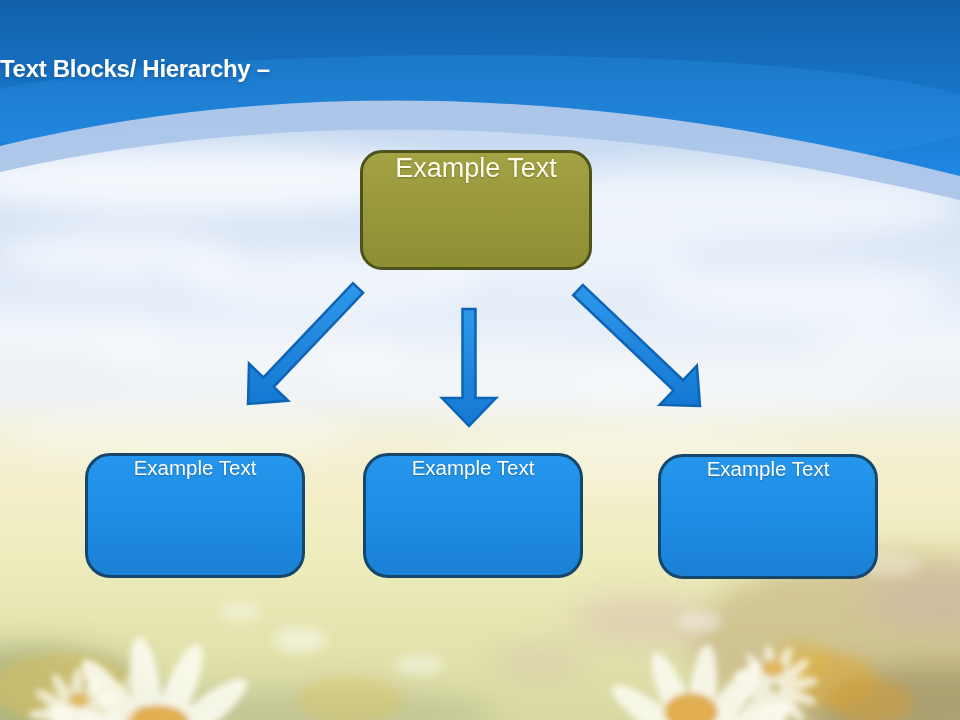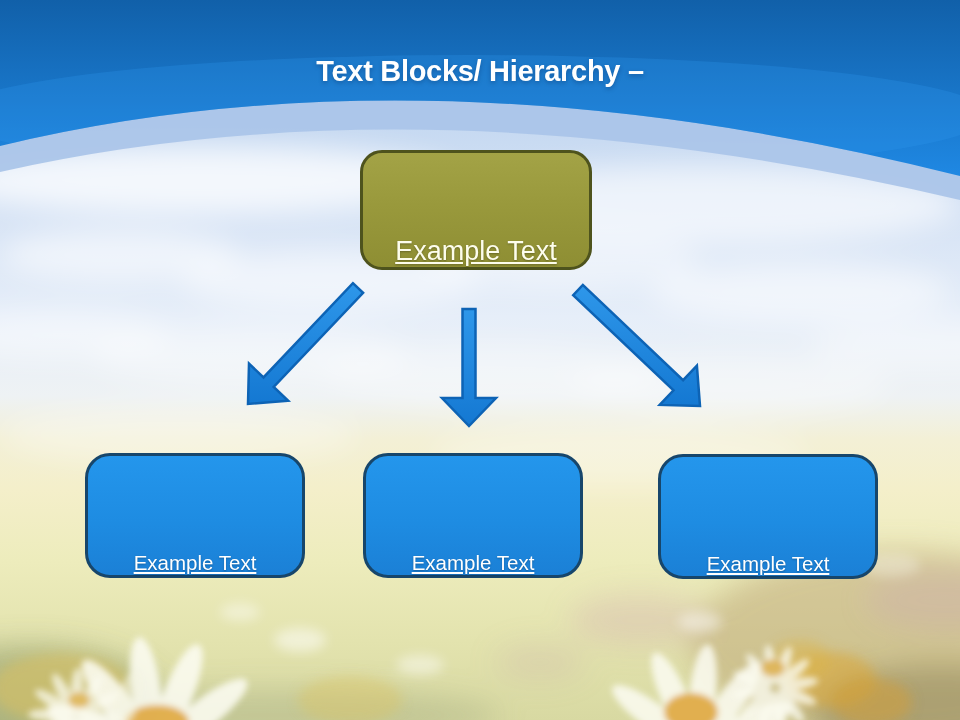--- a/index.html
+++ b/index.html
@@ -23,34 +23,33 @@
       #e3e3ae 89%,
       #d8d9a2 100%);
   }
   .bg-art,.header-art,.arrows{position:absolute;left:0;top:0;}
   .bg-art{width:960px;height:720px;}
   .header-art{width:960px;height:210px;}
   .arrows{width:960px;height:720px;}
 
   .title{
     position:absolute;left:0;top:55px;width:960px;margin:0;
-    display:flex;justify-content:center;align-items:baseline;gap:9px;
+    display:flex;justify-content:space-between;align-items:baseline;gap:9px;
     color:var(--title-text,#ffffff);
-    font-size:29px;font-weight:400;letter-spacing:-0.3px;
+    font-size:24px;font-weight:400;letter-spacing:-0.3px;
     text-shadow:0 2px 4px rgba(10,40,90,.35);
     white-space:nowrap;
   }
   .title .bold{font-weight:700;}
 
   .node{
     position:absolute;box-sizing:border-box;
-    display:flex;align-items:flex-end;justify-content:center;
+    display:flex;align-items:flex-start;justify-content:center;
     text-align:center;
     text-shadow:0 1px 2px rgba(0,0,0,.28);
-    text-decoration:underline;
   }
   .node-root{
     left:360px;top:150px;width:232px;height:120px;
     background:linear-gradient(180deg,#a3a346 0%,var(--root-fill,#99993c) 45%,#8e8e33 100%);
     border:3px solid var(--root-border,#4e531d);
     border-radius:22px;
     color:#fdfdec;font-size:27px;
   }
   .node-child{
     width:220px;height:125px;

